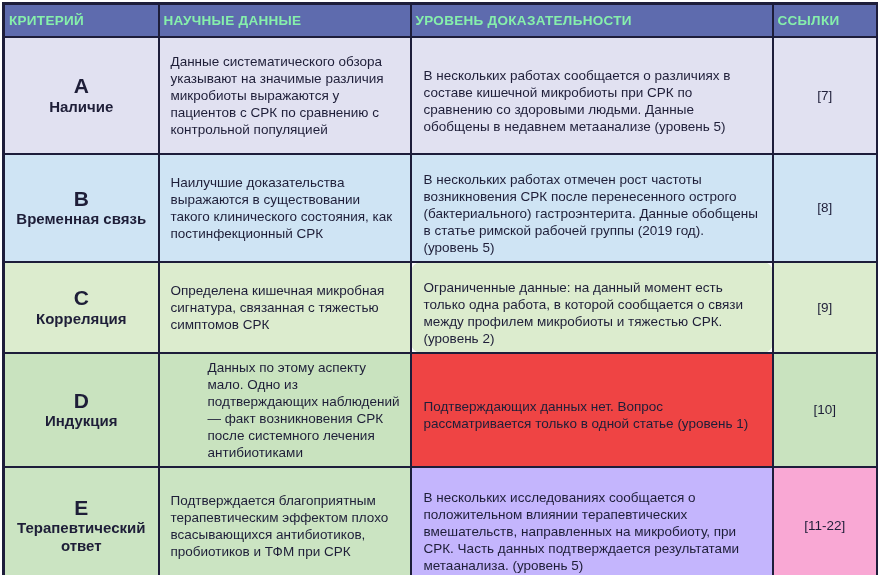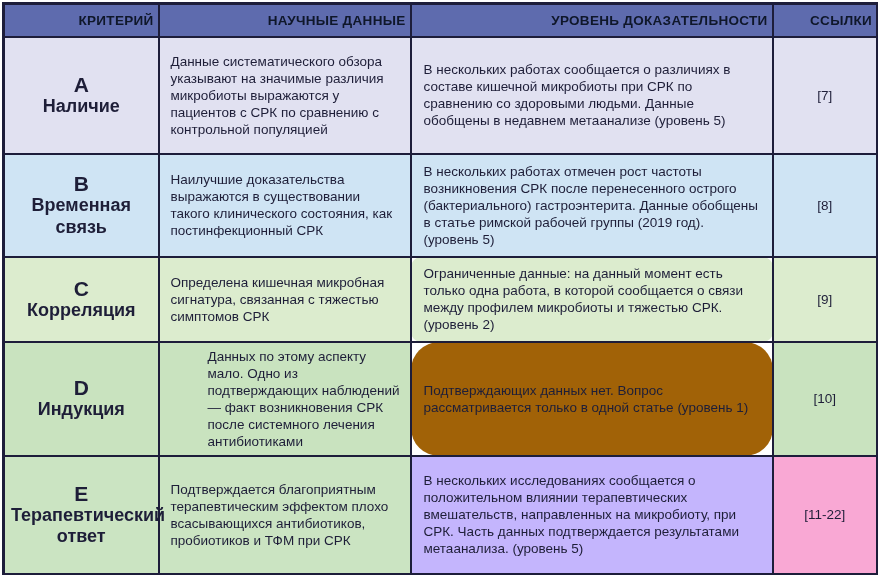--- a/index.html
+++ b/index.html
@@ -28,25 +28,25 @@
   table.evidence col.c4 { width: 105px; }
 
   table.evidence th, table.evidence td {
     border: 2px solid #1d1d3a;
     vertical-align: middle;
     box-sizing: border-box;
   }
   thead tr { height: 33px; }
   thead th {
     background: #5e6bae;
-    color: #0f172a;
+    color: #86efac;
     font-size: 13.5px;
     font-weight: bold;
     letter-spacing: 0.3px;
-    text-align: right;
+    text-align: left;
     padding: 2px 4px;
   }
   tr.row-0 { height: 117px; }
   tr.row-1 { height: 103px; }
   tr.row-2 { height: 85px;  }
   tr.row-3 { height: 111px; }
   tr.row-4 { height: 119px; }
 
   td {
     color: #1e1e38;
@@ -56,30 +56,30 @@
   td.crit {
     text-align: center;
     padding: 2px 6px;
   }
   .crit .letter {
     font-size: 21px;
     font-weight: bold;
     line-height: 1.1;
   }
   .crit .crit-name {
-    font-size: 18px;
+    font-size: 15px;
     font-weight: bold;
     line-height: 1.2;
   }
   td.data-cell {
     padding: 5px 8px 5px 11px;
     text-align: left;
   }
   td.evidence-cell {
-    padding: 5px 10px 5px 12px;
+    padding: 16px 10px 5px 12px;
     text-align: left;
   }
   td.ref-cell {
     text-align: center;
     padding: 2px 4px;
   }
 </style>
 </head>
 <body>
 
@@ -126,21 +126,21 @@
         <td class="data-cell" style="background: rgb(220, 236, 206);">Определена кишечная микробная сигнатура, связанная с тяжестью симптомов СРК</td>
         <td class="evidence-cell" style="background: rgb(220, 236, 206); border-radius: 10px;">Ограниченные данные: на данный момент есть только одна работа, в которой сообщается о связи между профилем микробиоты и тяжестью СРК. (уровень 2)</td>
         <td class="ref-cell" style="background: rgb(220, 236, 206);">[9]</td>
       </tr>
       <tr class="row-3">
         <td class="crit" style="background: rgb(201, 227, 191);">
           <div class="letter">D</div>
           <div class="crit-name">Индукция</div>
         </td>
         <td class="data-cell" style="background: rgb(201, 227, 191); padding-left: 48px;">Данных по этому аспекту мало. Одно из подтверждающих наблюдений — факт возникновения СРК после системного лечения антибиотиками</td>
-        <td class="evidence-cell" style="background: #a16207; border-radius: 28px;">Подтверждающих данных нет. Вопрос рассматривается только в одной статье (уровень 1)</td>
+        <td class="evidence-cell" style="background: #ef4444;">Подтверждающих данных нет. Вопрос рассматривается только в одной статье (уровень 1)</td>
         <td class="ref-cell" style="background: rgb(201, 227, 191);">[10]</td>
       </tr>
       <tr class="row-4">
         <td class="crit" style="background: rgb(203, 228, 194);">
           <div class="letter">E</div>
           <div class="crit-name">Терапевтический ответ</div>
         </td>
         <td class="data-cell" style="background: rgb(203, 228, 194);">Подтверждается благоприятным терапевтическим эффектом плохо всасывающихся антибиотиков, пробиотиков и ТФМ при СРК</td>
         <td class="evidence-cell" style="background: #c4b5fd;">В нескольких исследованиях сообщается о положительном влиянии терапевтических вмешательств, направленных на микробиоту, при СРК. Часть данных подтверждается результатами метаанализа. (уровень 5)</td>
         <td class="ref-cell" style="background: #f9a8d4;">[11-22]</td>

